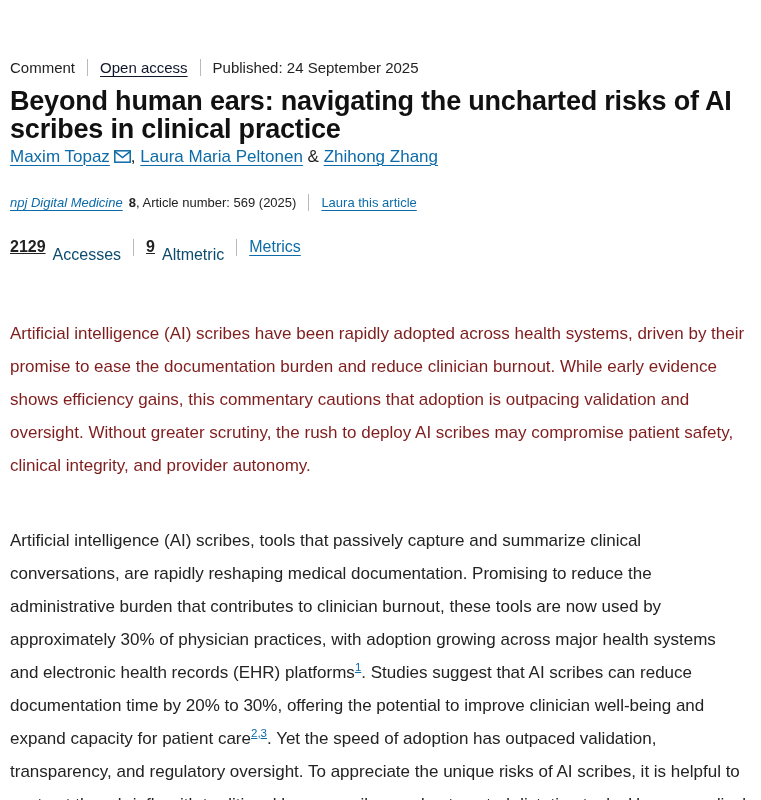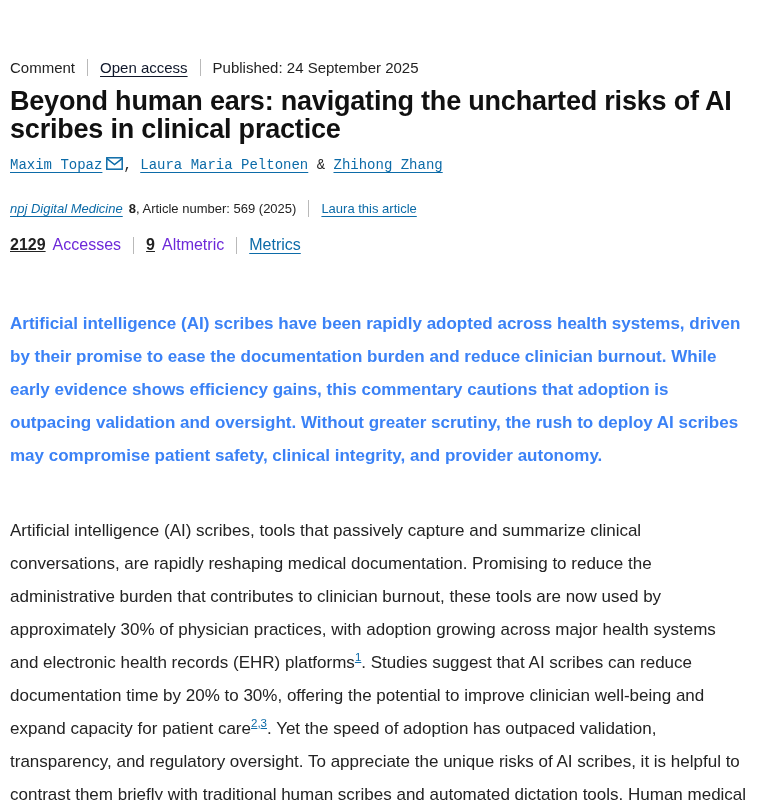--- a/index.html
+++ b/index.html
@@ -44,24 +44,23 @@
   h1 {
     margin: 11px 0 0 0;
     font-size: 27px;
     line-height: 28px;
     font-weight: 700;
     letter-spacing: -0.2px;
     color: #111111;
   }
   
   .authors {
-    margin-top: 14px;
-    font-size: 14px;
+    margin-top: 4px;
+    font-size: 17px;
     color: #222;
-    font-family: Liberation Mono, monospace;
   }
   .blue-link {
     color: #0c6ba8;
     text-decoration: underline;
     text-decoration-thickness: 1px;
     text-underline-offset: 3px;
   }
   .email-icon-svg {
     vertical-align: -1px;
     margin-left: 4px;
@@ -87,29 +86,30 @@
     display: flex;
     align-items: center;
   }
   .count {
     font-weight: 700;
     color: #222;
     margin-right: 7px;
     text-decoration: underline;
   }
   .gray {
-    color: #6d28d9;
+    color: #0c4a6e;
+    margin-top: 16px;
   }
   
   .abstract {
     margin: 53px 0 0 0;
     font-size: 17px;
     line-height: 33px;
-    font-weight: 700;
-    color: #3b82f6;
+    font-weight: 400;
+    color: #7f1d1d;
   }
   
   .bodytext {
     margin: 42px 0 0 0;
     font-size: 17px;
     line-height: 33px;
     font-weight: 400;
     color: #232323;
   }
   sup {

